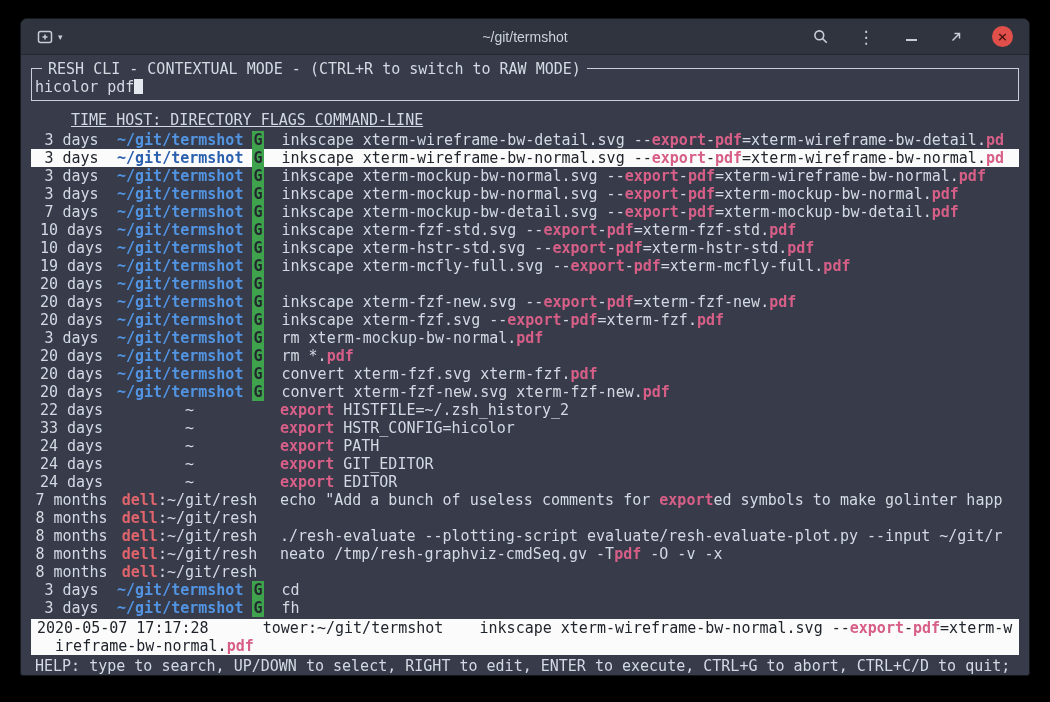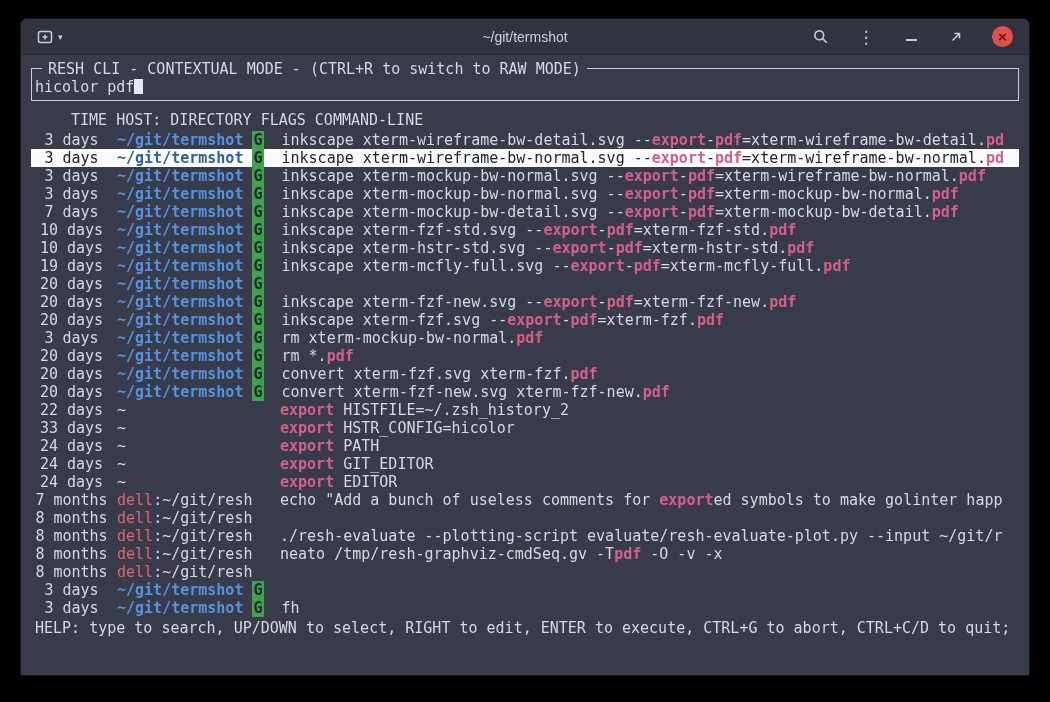--- a/index.html
+++ b/index.html
@@ -47,34 +47,34 @@
     position:relative;border:1px solid #c9ced8;
     margin:7px -4px 9px -4px;padding:9px 4px 4px 3px;
   }
   .searchbox .legend{
     position:absolute;top:-9px;left:10px;background:var(--terminal_bg,#383c4a);
     padding:0 6px;white-space:pre;
   }
   .query-line{white-space:pre;height:18px;}
   .cursor{display:inline-block;width:9px;height:15px;background:#e4e8ef;vertical-align:-2px;margin-left:0px;}
   .header-line{margin-top:10px;height:18px;padding-left:36px;white-space:pre;}
-  .header-line .hdr{}
+  .header-line .hdr{text-decoration:underline;}
   
   .rows{margin-top:2px;}
   .row{
     display:flex;height:18px;white-space:pre;
     padding:0 4px;margin:0 -4px;
   }
   .row.selected{background:var(--selected_bg,#fbfbfb);color:var(--selected_fg,#20242c);}
   .c-time{flex:0 0 73px;text-align:center;}
-  .c-host{flex:0 0 145px;margin-left:9px;text-align:left;white-space:pre;}
+  .c-host{flex:0 0 145px;margin-left:9px;text-align:center;white-space:pre;}
   .c-cmd{flex:1 1 auto;margin-left:18px;overflow:hidden;white-space:pre;}
   .host-git{color:var(--host_git,#5294e2);font-weight:bold;}
   .row.selected .host-git{color:#2a5fae;}
-  .host-remote{color:var(--host_remote,#e0646c);font-weight:normal;}
+  .host-remote{color:var(--host_remote,#e0646c);font-weight:bold;}
   .flag-g{
     background:var(--flag_git_bg,#3fa34d);color:#23272e;font-weight:bold;padding:0 1px;
   }
   .match{color:var(--match_highlight,#d75f87);font-weight:bold;}
   
   .status{
     margin:2px -4px 0 -4px;padding:0 6px;
     background:var(--selected_bg,#fbfbfb);color:var(--selected_fg,#20242c);
   }
   .status-line{height:18px;white-space:pre;overflow:hidden;}
@@ -148,21 +148,25 @@
         <div class="row"><span class="c-time">22 days</span><span class="c-host"><span>~</span></span><span class="c-cmd"><span class="match">export</span> HISTFILE=~/.zsh_history_2</span></div>
         <div class="row"><span class="c-time">33 days</span><span class="c-host"><span>~</span></span><span class="c-cmd"><span class="match">export</span> HSTR_CONFIG=hicolor</span></div>
         <div class="row"><span class="c-time">24 days</span><span class="c-host"><span>~</span></span><span class="c-cmd"><span class="match">export</span> PATH</span></div>
         <div class="row"><span class="c-time">24 days</span><span class="c-host"><span>~</span></span><span class="c-cmd"><span class="match">export</span> GIT_EDITOR</span></div>
         <div class="row"><span class="c-time">24 days</span><span class="c-host"><span>~</span></span><span class="c-cmd"><span class="match">export</span> EDITOR</span></div>
         <div class="row"><span class="c-time">7 months</span><span class="c-host"><span class="host-remote">dell</span>:~/git/resh</span><span class="c-cmd">echo "Add a bunch of useless comments for <span class="match">export</span>ed symbols to make golinter happ</span></div>
         <div class="row"><span class="c-time">8 months</span><span class="c-host"><span class="host-remote">dell</span>:~/git/resh</span></div>
         <div class="row"><span class="c-time">8 months</span><span class="c-host"><span class="host-remote">dell</span>:~/git/resh</span><span class="c-cmd">./resh-evaluate --plotting-script evaluate/resh-evaluate-plot.py --input ~/git/r</span></div>
         <div class="row"><span class="c-time">8 months</span><span class="c-host"><span class="host-remote">dell</span>:~/git/resh</span><span class="c-cmd">neato /tmp/resh-graphviz-cmdSeq.gv -T<span class="match">pdf</span> -O -v -x</span></div>
         <div class="row"><span class="c-time">8 months</span><span class="c-host"><span class="host-remote">dell</span>:~/git/resh</span></div>
-        <div class="row"><span class="c-time">3 days</span><span class="c-host"><span class="host-git">~/git/termshot</span> <span class="flag-g">G</span></span></div>
+        <div class="row"><span class="c-time">3 days</span><span class="c-host"><span class="host-git">~/git/termshot</span> <span class="flag-g">G</span></span><span class="c-cmd">cd</span></div>
         <div class="row"><span class="c-time">3 days</span><span class="c-host"><span class="host-git">~/git/termshot</span> <span class="flag-g">G</span></span><span class="c-cmd">fh</span></div>
       </div>
 
+    <div class="status">
+      <div class="status-line">2020-05-07 17:17:28      tower:~/git/termshot    inkscape xterm-wireframe-bw-normal.svg --<span class="match">export</span>-<span class="match">pdf</span>=xterm-w</div>
+      <div class="status-line">  ireframe-bw-normal.<span class="match">pdf</span></div>
+    </div>
 
     <div class="help">HELP: type to search, UP/DOWN to select, RIGHT to edit, ENTER to execute, CTRL+G to abort, CTRL+C/D to quit;</div>
 
   </div>
 </div>
 
 </body></html>

